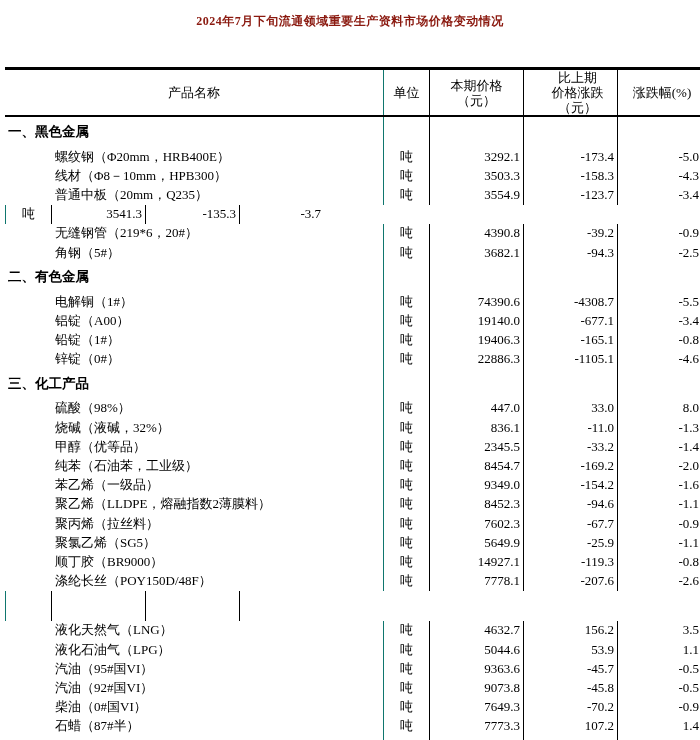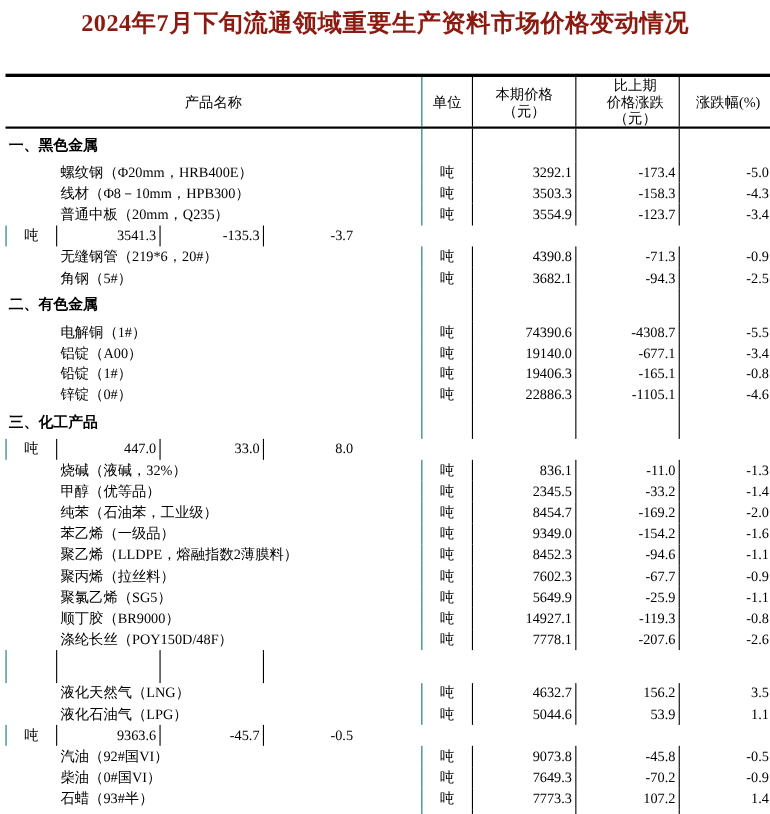--- a/index.html
+++ b/index.html
@@ -4,21 +4,21 @@
 <style>
   html,body{margin:0;padding:0;}
   body{
     width:700px;height:740px;overflow:hidden;background:#ffffff;
     font-family:"Liberation Serif","DejaVu Serif",serif;
     color:#000;
   }
   .page{position:relative;width:700px;height:740px;background:#fff;}
   .page-title{
     position:absolute;top:9px;left:0;width:700px;
-    text-align:center;font-size:22px;font-weight:bold;
+    text-align:center;font-size:12px;font-weight:bold;
     letter-spacing:0.5px;line-height:24px;
   }
   .price-table{
     position:absolute;top:67px;left:5px;width:701px;
   }
   .thead{
     display:flex;
     border-top:3px solid #000;
     border-bottom:2px solid #000;
     height:45px;
@@ -107,21 +107,21 @@
         <div class="row product-row">
           <div class="cell c2">吨</div>
           <div class="cell c3 num">3541.3</div>
           <div class="cell c4 num">-135.3</div>
           <div class="cell c5 num">-3.7</div>
         </div>
         <div class="row product-row">
           <div class="cell c1">无缝钢管（219*6，20#）</div>
           <div class="cell c2">吨</div>
           <div class="cell c3 num">4390.8</div>
-          <div class="cell c4 num">-71.3</div>
+          <div class="cell c4 num">-39.2</div>
           <div class="cell c5 num">-0.9</div>
         </div>
         <div class="row product-row">
           <div class="cell c1">角钢（5#）</div>
           <div class="cell c2">吨</div>
           <div class="cell c3 num">3682.1</div>
           <div class="cell c4 num">-94.3</div>
           <div class="cell c5 num">-2.5</div>
         </div>
         <div class="row section-row">
@@ -160,20 +160,21 @@
           <div class="cell c5 num">-4.6</div>
         </div>
         <div class="row section-row">
           <div class="cell c1">三、化工产品</div>
           <div class="cell c2"></div>
           <div class="cell c3"></div>
           <div class="cell c4"></div>
           <div class="cell c5"></div>
         </div>
         <div class="row product-row">
+          <div class="cell c1">硫酸（98%）</div>
           <div class="cell c2">吨</div>
           <div class="cell c3 num">447.0</div>
           <div class="cell c4 num">33.0</div>
           <div class="cell c5 num">8.0</div>
         </div>
         <div class="row product-row">
           <div class="cell c1">烧碱（液碱，32%）</div>
           <div class="cell c2">吨</div>
           <div class="cell c3 num">836.1</div>
           <div class="cell c4 num">-11.0</div>
@@ -249,41 +250,42 @@
           <div class="cell c5 num">3.5</div>
         </div>
         <div class="row product-row">
           <div class="cell c1">液化石油气（LPG）</div>
           <div class="cell c2">吨</div>
           <div class="cell c3 num">5044.6</div>
           <div class="cell c4 num">53.9</div>
           <div class="cell c5 num">1.1</div>
         </div>
         <div class="row product-row">
+          <div class="cell c1">汽油（95#国VI）</div>
           <div class="cell c2">吨</div>
           <div class="cell c3 num">9363.6</div>
           <div class="cell c4 num">-45.7</div>
           <div class="cell c5 num">-0.5</div>
         </div>
         <div class="row product-row">
           <div class="cell c1">汽油（92#国VI）</div>
           <div class="cell c2">吨</div>
           <div class="cell c3 num">9073.8</div>
           <div class="cell c4 num">-45.8</div>
           <div class="cell c5 num">-0.5</div>
         </div>
         <div class="row product-row">
           <div class="cell c1">柴油（0#国VI）</div>
           <div class="cell c2">吨</div>
           <div class="cell c3 num">7649.3</div>
           <div class="cell c4 num">-70.2</div>
           <div class="cell c5 num">-0.9</div>
         </div>
         <div class="row product-row">
-          <div class="cell c1">石蜡（93#半）</div>
+          <div class="cell c1">石蜡（87#半）</div>
           <div class="cell c2">吨</div>
           <div class="cell c3 num">7773.3</div>
           <div class="cell c4 num">107.2</div>
           <div class="cell c5 num">1.4</div>
         </div>
         <div class="row filler-row">
           <div class="cell c1"></div>
           <div class="cell c2"></div>
           <div class="cell c3"></div>
           <div class="cell c4"></div>

